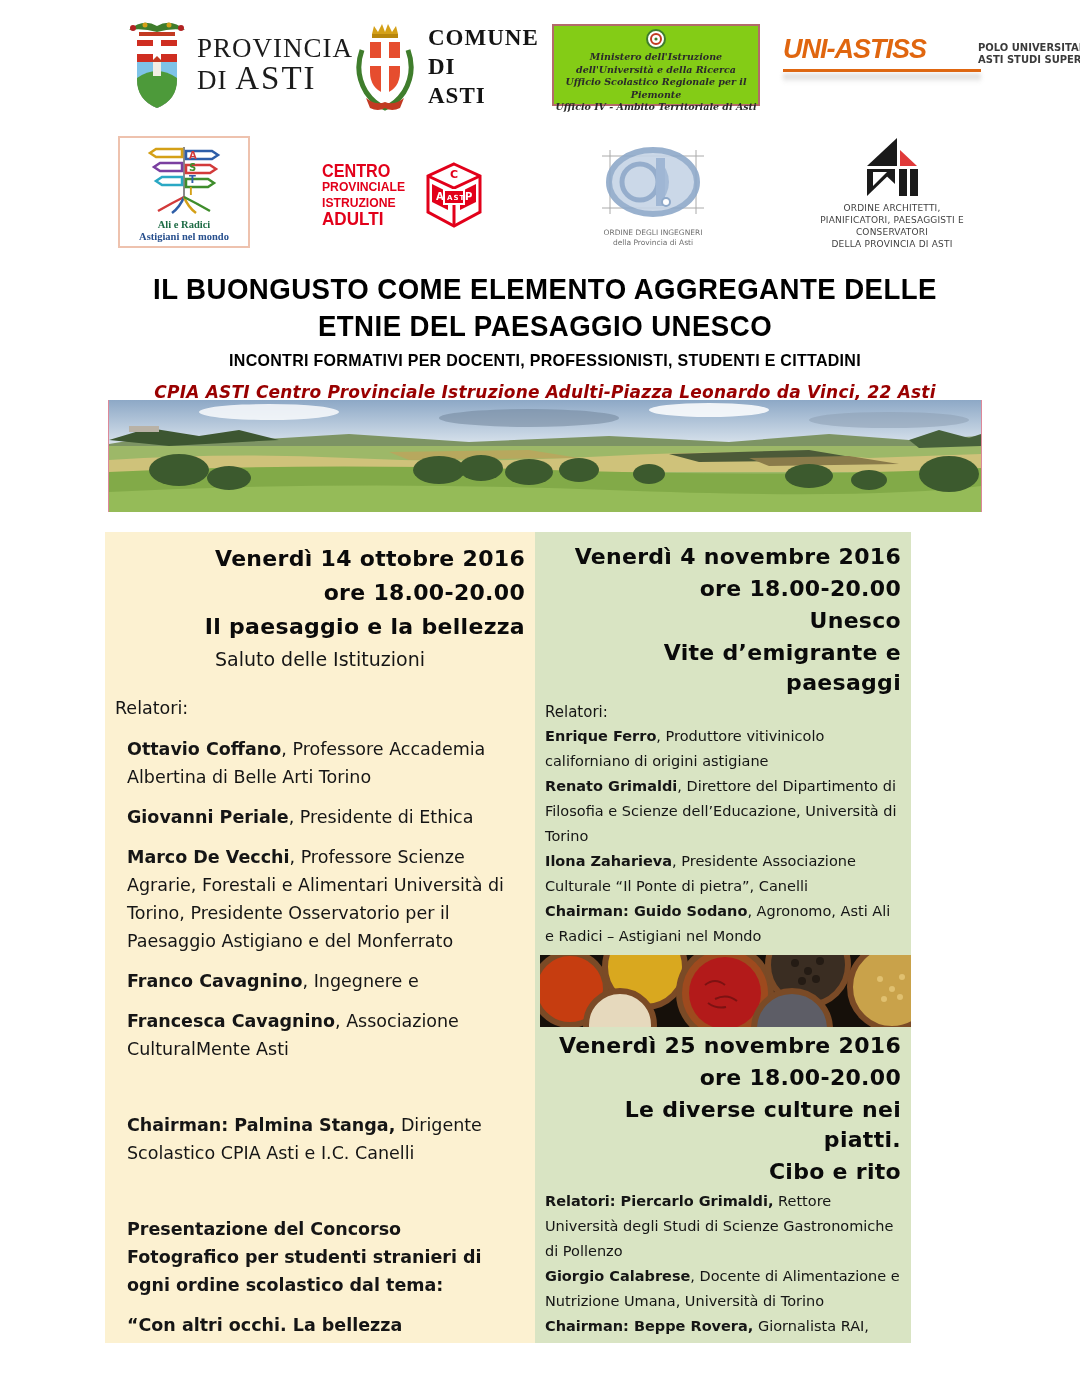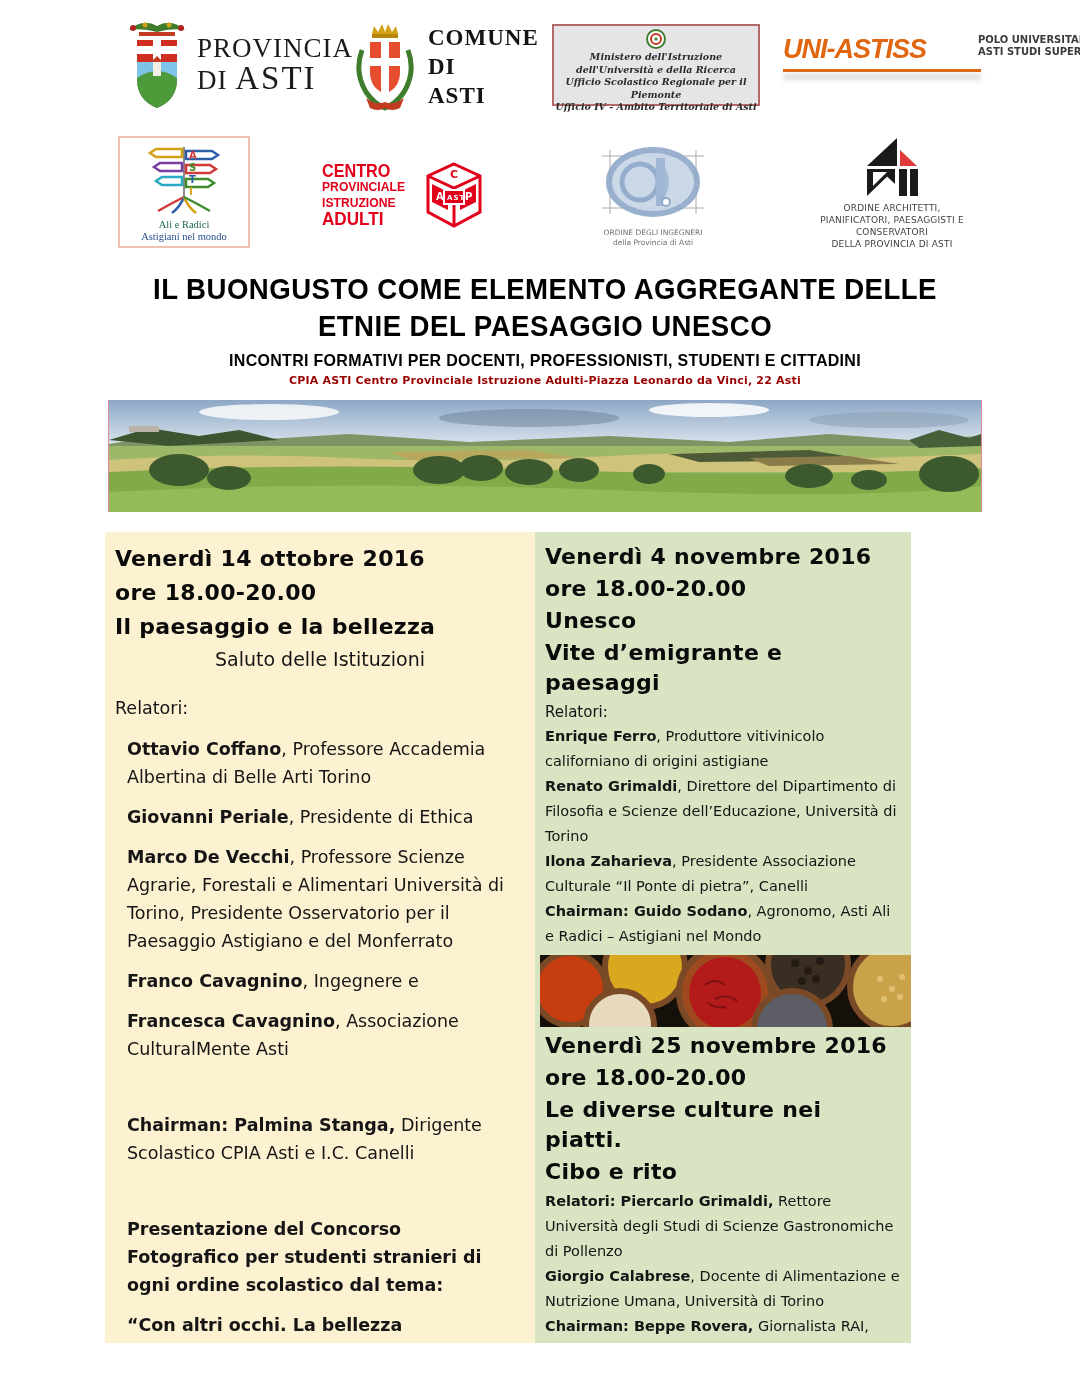--- a/index.html
+++ b/index.html
@@ -12,71 +12,71 @@
   .prov-text{margin-left:8px;font-family:"Liberation Serif",serif;color:#1b1b1b;line-height:30px;}
   .prov-l1{font-size:27px;letter-spacing:1px;}
   .prov-l2{font-size:27px;letter-spacing:1px;}
   .prov-l2 .big{font-size:33px;letter-spacing:2px;}
 
   .logo-comune{left:352px;top:20px;display:flex;align-items:center;}
   .com-text{margin-left:10px;font-family:"Liberation Serif",serif;font-weight:bold;
             font-size:23px;line-height:29px;letter-spacing:1px;color:#141414;}
 
   .logo-ministero{left:552px;top:24px;width:208px;height:82px;border:2px solid #b36a6a;
-       background:#e5e5e5;text-align:center;font-family:"DejaVu Serif",serif;font-style:italic;
+       background:#84cc16;text-align:center;font-family:"DejaVu Serif",serif;font-style:italic;
        font-weight:600;font-size:9.5px;line-height:12.5px;color:#2a2a2a;box-sizing:border-box;padding-top:2px;}
   .min-crest{display:block;margin:0 auto 1px;}
 
   .logo-uniastiss{left:783px;top:34px;width:198px;}
-  .ua-row{display:flex;align-items:flex-start;gap:48px;}
+  .ua-row{display:flex;align-items:flex-end;gap:48px;}
   .ua-main{font-family:"Liberation Sans",sans-serif;font-style:italic;font-weight:800;
            font-size:27px;letter-spacing:-1px;color:#e0660f;white-space:nowrap;}
   .ua-sub{font-size:10.5px;font-weight:700;color:#3b3b3b;line-height:11.5px;margin-left:4px;
           transform:scaleX(.95);transform-origin:left;white-space:nowrap;}
   .ua-line{height:3px;background:#e0660f;margin-top:4px;}
   .ua-refl{height:9px;margin-top:2px;background:linear-gradient(#9a9a9a,transparent);
            opacity:.45;filter:blur(2px);}
 
   
   .logo-ali{left:118px;top:136px;width:132px;height:112px;border:2px solid #eec2ae;
             background:#fff;box-sizing:border-box;text-align:center;padding-top:3px;}
-  .ali-cap{font-family:"Liberation Serif",serif;font-weight:normal;font-size:10.5px;line-height:12px;}
+  .ali-cap{font-family:"Liberation Serif",serif;font-weight:bold;font-size:10.5px;line-height:12px;}
   .ali-cap1{color:#1d6b45;}
   .ali-cap2{color:#274f8d;}
 
   .logo-cpia{left:322px;top:162px;display:flex;align-items:center;}
   .cpia-text{color:#e2001a;font-family:"Liberation Sans",sans-serif;font-weight:800;
              transform:scaleX(.9);transform-origin:left;line-height:16px;}
   .cpia-t1{font-size:18px;}.cpia-t2{font-size:13.5px;}.cpia-t3{font-size:13.5px;}.cpia-t4{font-size:19px;}
 
   .logo-ingegneri{left:594px;top:142px;width:118px;text-align:center;}
   .ing-cap{font-size:7.5px;color:#6e6e6e;line-height:9.5px;margin-top:2px;}
 
   .logo-architetti{left:788px;top:136px;width:208px;text-align:center;}
   .arch-cap{font-size:9px;color:#3f3f3f;line-height:12px;letter-spacing:.2px;}
 
   
   .header-text{position:absolute;left:60px;top:270px;width:970px;text-align:center;}
   .main-title{font-family:"Liberation Sans",sans-serif;font-weight:bold;font-size:30px;
               line-height:37px;letter-spacing:.5px;transform:scaleX(.92);color:#000;}
   .sub-title{font-family:"Liberation Sans",sans-serif;font-weight:600;font-size:16.5px;
              margin-top:7px;letter-spacing:.3px;transform:scaleX(.97);color:#000;}
-  .venue{font-family:"DejaVu Sans",sans-serif;font-weight:800;font-size:11px;
-         margin-top:4px;color:#990000;letter-spacing:.2px;}
+  .venue{font-family:"DejaVu Sans",sans-serif;font-weight:800;font-size:17px;
+         margin-top:12px;color:#990000;letter-spacing:.2px;font-style:italic;}
 
   
   .photo{position:absolute;left:108px;top:400px;width:872px;height:112px;
          border-left:1px solid #d89;border-right:1px solid #d89;}
 
   
   .col{position:absolute;top:532px;height:811px;box-sizing:border-box;overflow:hidden;}
   .col-left{left:105px;width:430px;background:#fcf1d1;padding:8px 10px 0;}
   .col-right{left:535px;width:376px;background:#d9e4c3;padding:8px 10px 3px;}
 
-  .ehead{font-weight:800;font-size:22px;text-align:left;line-height:30px;
+  .ehead{font-weight:800;font-size:22px;text-align:right;line-height:30px;
          margin:4px 0;letter-spacing:.3px;color:#0a0a0a;}
   .col-right .ehead{margin:2px 0;}
   .esub{font-size:19px;text-align:center;margin:6px 0 24px;color:#151515;}
   .rel{font-size:17.5px;line-height:29px;color:#151515;}
   .bodyL{font-size:17.5px;line-height:28px;color:#151515;}
   .bodyL p{margin:12px;}
   .bodyR{font-size:14.5px;line-height:25px;color:#151515;}
   .bodyR p{margin:0;}
   .relR{font-size:15px;line-height:24px;color:#151515;}
   b.nm{font-weight:800;}

